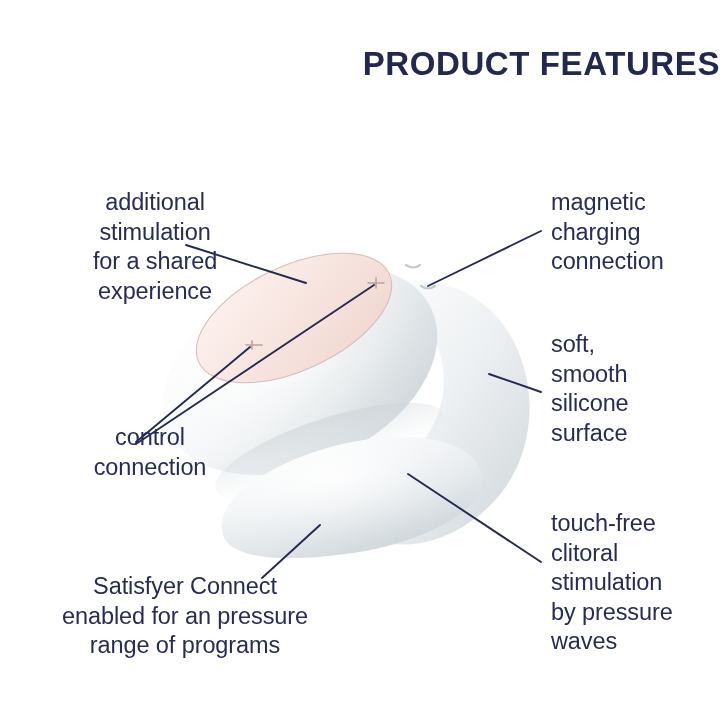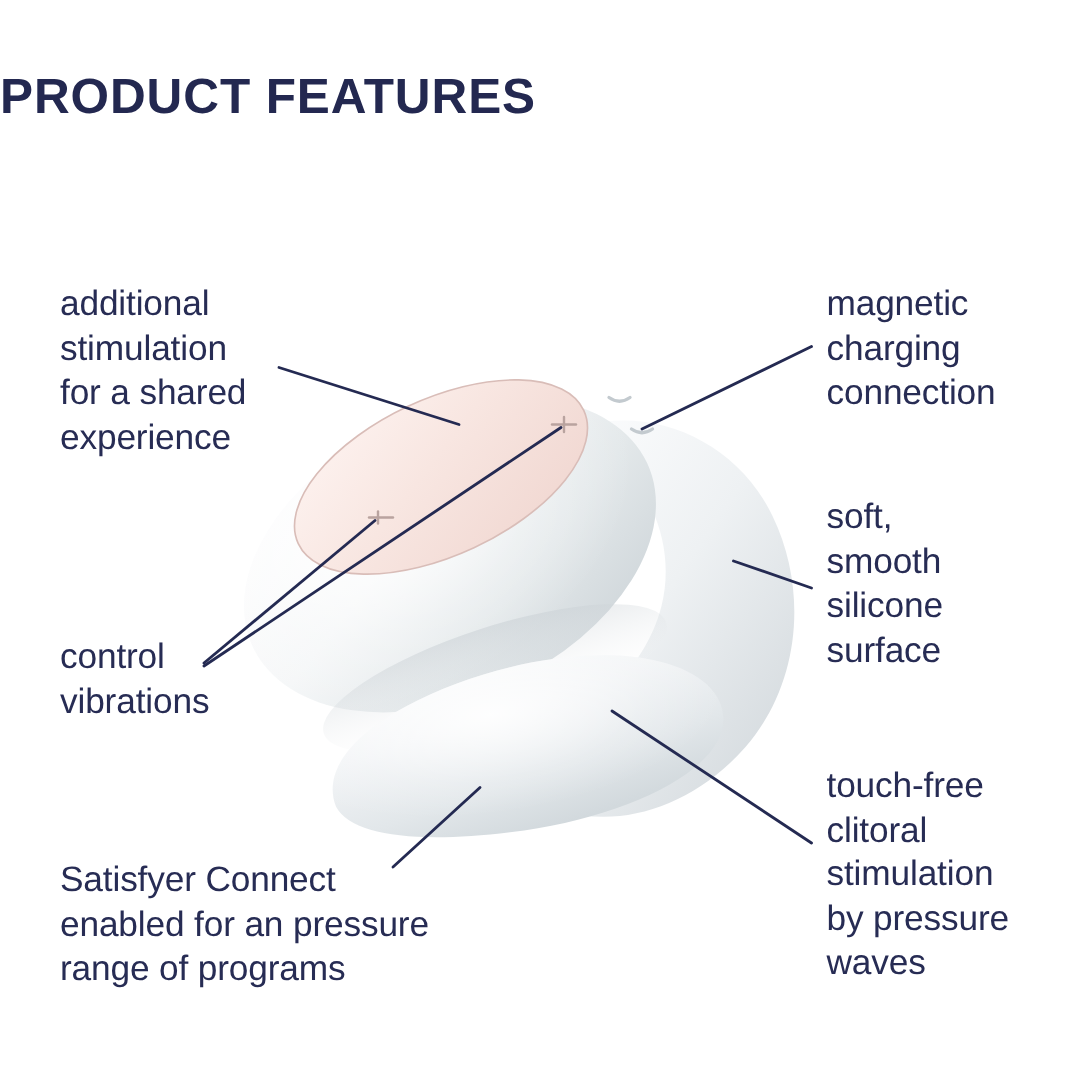--- a/index.html
+++ b/index.html
@@ -16,39 +16,39 @@
     font-family: "Liberation Sans", sans-serif;
     -webkit-font-smoothing: antialiased;
   }
 
   
   #title {
     position: absolute;
     left: 0;
     top: 45px;
     width: 720px;
-    text-align: left;
+    text-align: right;
     font-size: 33px;
     font-weight: bold;
     letter-spacing: 0.6px;
     color: #232850;
     font-family: "Liberation Sans", sans-serif;
   }
 
   
   .callout {
     position: absolute;
     color: #272c54;
     font-size: 23.5px;
     line-height: 29.5px;
     font-family: "Liberation Sans", sans-serif;
     white-space: pre-line;
     letter-spacing: -0.1px;
   }
-  .callout.left  { text-align: left; }
+  .callout.left  { text-align: center; }
   .callout.right { text-align: left; }
 
   #callout-additional   { left: 40px;  top: 188px; width: 230px; }
   #callout-control      { left: 40px;  top: 423px; width: 220px; }
   #callout-connect      { left: 40px;  top: 572px; width: 290px; }
   #callout-magnetic     { left: 551px; top: 188px; width: 175px; }
   #callout-silicone     { left: 551px; top: 330px; width: 175px; }
   #callout-touchfree    { left: 551px; top: 509px; width: 180px; }
 
   
@@ -175,21 +175,21 @@
       <line x1="541" y1="562" x2="408" y2="474"></line>
     </g>
   </svg>
 
   <div class="callout left" id="callout-additional">additional
 stimulation
 for a shared
 experience</div>
 
   <div class="callout left" id="callout-control">control
-vibrations</div>
+connection</div>
 
   <div class="callout left" id="callout-connect">Satisfyer Connect
 enabled for an pressure
 range of programs</div>
 
   <div class="callout right" id="callout-magnetic">magnetic
 charging
 connection</div>
 
   <div class="callout right" id="callout-silicone">soft,

